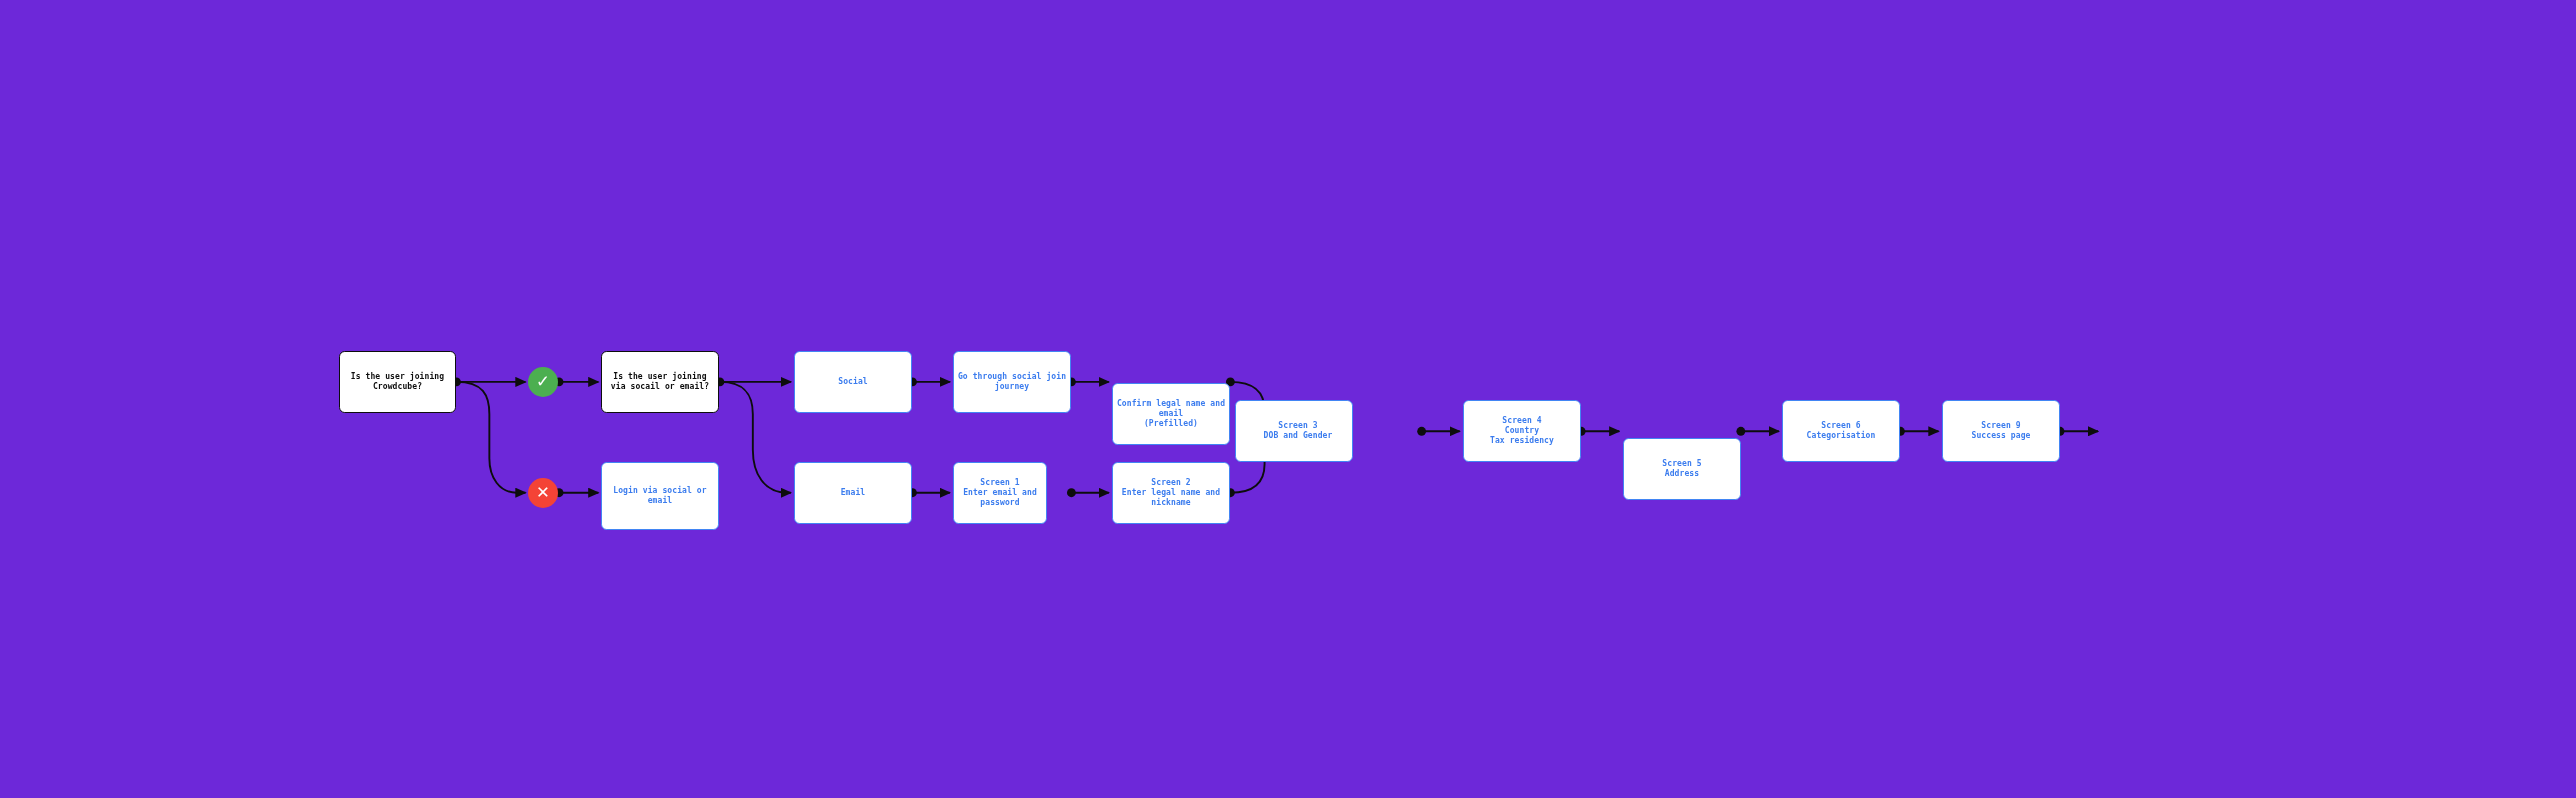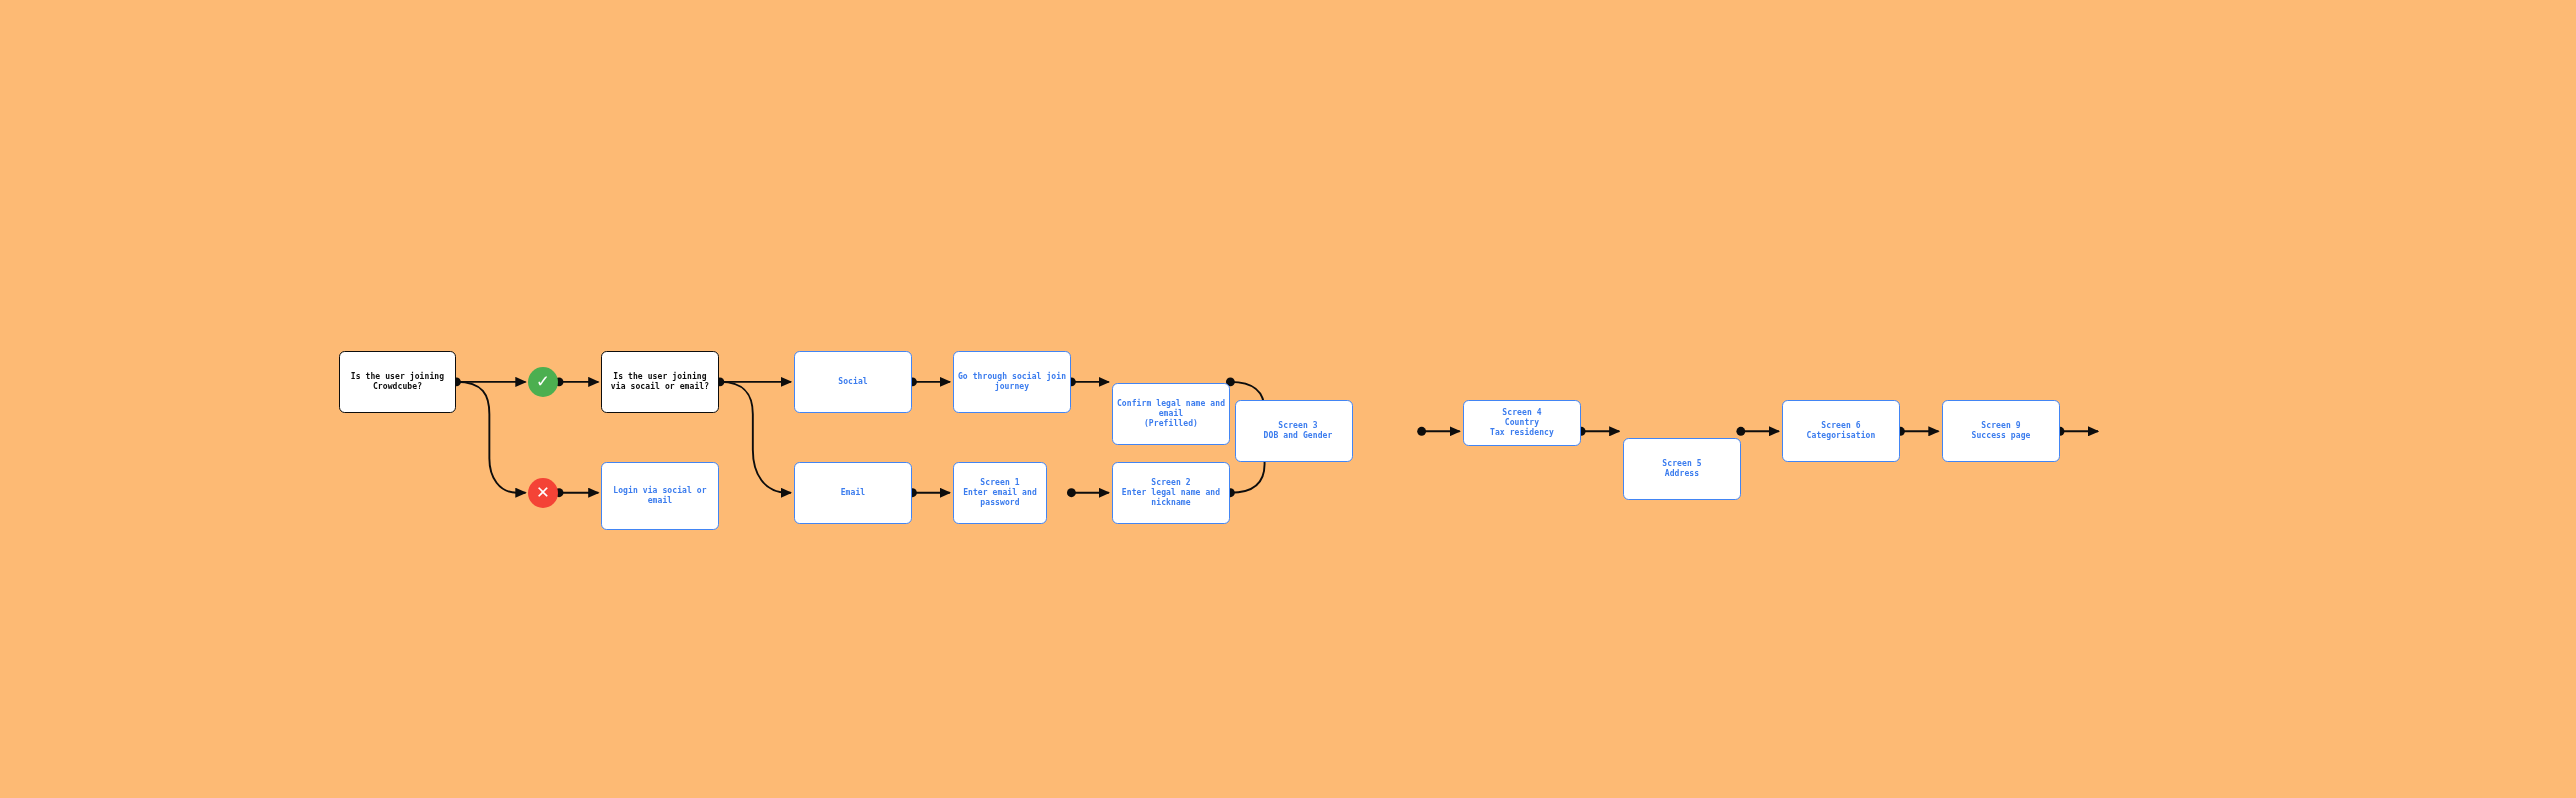--- a/index.html
+++ b/index.html
@@ -44,21 +44,21 @@
     color: #ffffff;
     font-family: "DejaVu Sans", "Liberation Sans", sans-serif;
     font-size: 16.5px;
     font-weight: 700;
     line-height: 1;
   }
 </style>
 </head>
 <body>
 
-<div class="canvas" style="--ink: #0d0d0d; --blue-border: #4285f4; --blue-text: #3b7cee; background-color: #fdba74;">
+<div class="canvas" style="--ink: #0d0d0d; --blue-border: #4285f4; --blue-text: #3b7cee; background-color: #6d28d9;">
 
   <svg class="wires" width="2576" height="798" viewBox="0 0 4066 1260">
     <defs>
       <marker id="arrow" markerUnits="userSpaceOnUse" markerWidth="18" markerHeight="16" viewBox="0 0 18 16" refX="16" refY="8" orient="auto">
         <path d="M0,0 L18,8 L0,16 Z" style="fill: var(--ink, #0d0d0d)"></path>
       </marker>
     </defs>
 
     <line class="wire" x1="720" y1="603" x2="829" y2="603" marker-end="url(#arrow)"></line>
     <line class="wire" x1="882" y1="603" x2="944" y2="603" marker-end="url(#arrow)"></line>
@@ -148,21 +148,21 @@
     <span class="label">Screen 2
 Enter legal name and
 nickname</span>
   </div>
 
   <div class="node blue" style="left:1235px; top:400px; width:118px; height:62px;padding-left:8px;">
     <span class="label">Screen 3
 DOB and Gender</span>
   </div>
 
-  <div class="node blue" style="left:1463px; top:400px; width:118px; height:46px;">
+  <div class="node blue" style="left:1463px; top:400px; width:118px; height:62px;">
     <span class="label">Screen 4
 Country
 Tax residency</span>
   </div>
 
   <div class="node blue" style="left:1623px; top:400px; width:118px; height:62px;margin-top:38px;">
     <span class="label">Screen 5
 Address</span>
   </div>
 

